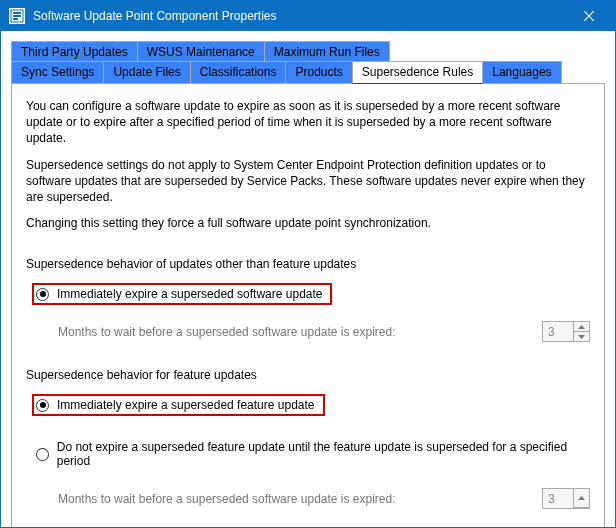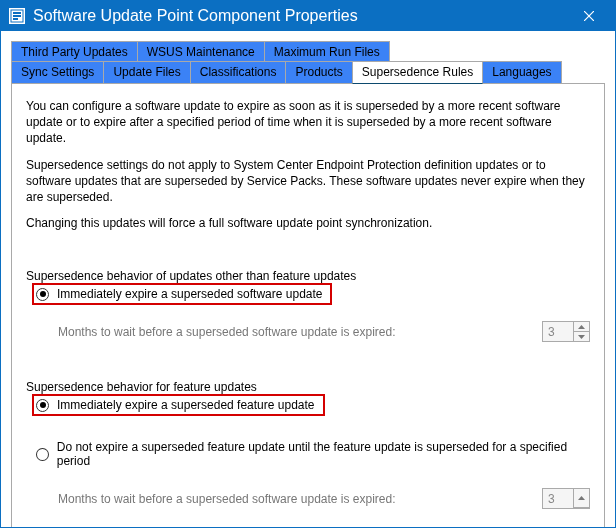--- a/index.html
+++ b/index.html
@@ -24,21 +24,21 @@
   }
   .titlebar .icon {
     width: 16px; height: 16px;
     background: #fff;
     margin-right: 8px;
     display: inline-flex;
     align-items: center;
     justify-content: center;
   }
   .titlebar .icon svg { width: 14px; height: 14px; }
-  .titlebar .title { flex: 1; font-size: 16px; }
+  .titlebar .title { flex: 1; font-size: 12px; }
   .titlebar .close {
     width: 45px; height: 30px;
     display: flex; align-items: center; justify-content: center;
     cursor: pointer;
   }
   .titlebar .close svg { width: 10px; height: 10px; stroke: #fff; stroke-width: 1.2; }
   .client {
     padding: 10px 10px 0 10px;
   }
   .tabs {
@@ -77,21 +77,21 @@
     margin: 0 0 10px 0;
     line-height: 1.35;
   }
   .group {
     margin-top: 16px;
     position: relative;
     padding-top: 10px;
   }
   .group .legend {
     position: relative;
-    top: 12px;
+    top: 0;
     color: #000;
     padding-bottom: 6px;
   }
   .radio-row {
     display: flex;
     align-items: center;
     gap: 8px;
     margin: 10px 0 0 10px;
   }
   .radio-row.first-highlight {
@@ -188,21 +188,21 @@
       <div class="tab">Classifications</div>
       <div class="tab">Products</div>
       <div class="tab active">Supersedence Rules</div>
       <div class="tab">Languages</div>
     </div>
 
     <div class="tab-panel">
       <div class="intro">
         <p>You can configure a software update to expire as soon as it is superseded by a more recent software update or to expire after a specified period of time when it is superseded by a more recent software update.</p>
         <p>Supersedence settings do not apply to System Center Endpoint Protection definition updates or to software updates that are superseded by Service Packs. These software updates never expire when they are superseded.</p>
-        <p>Changing this updates will force a full software update point synchronization.</p>
+        <p>Changing this setting they force a full software update point synchronization.</p>
       </div>
 
       <div class="group">
         <div class="legend">Supersedence behavior of updates other than feature updates</div>
 
         <div class="radio-row first-highlight hl">
           <span class="radio">
               <span class="dot"></span>
             </span>
           <span>Immediately expire a superseded software update</span>

